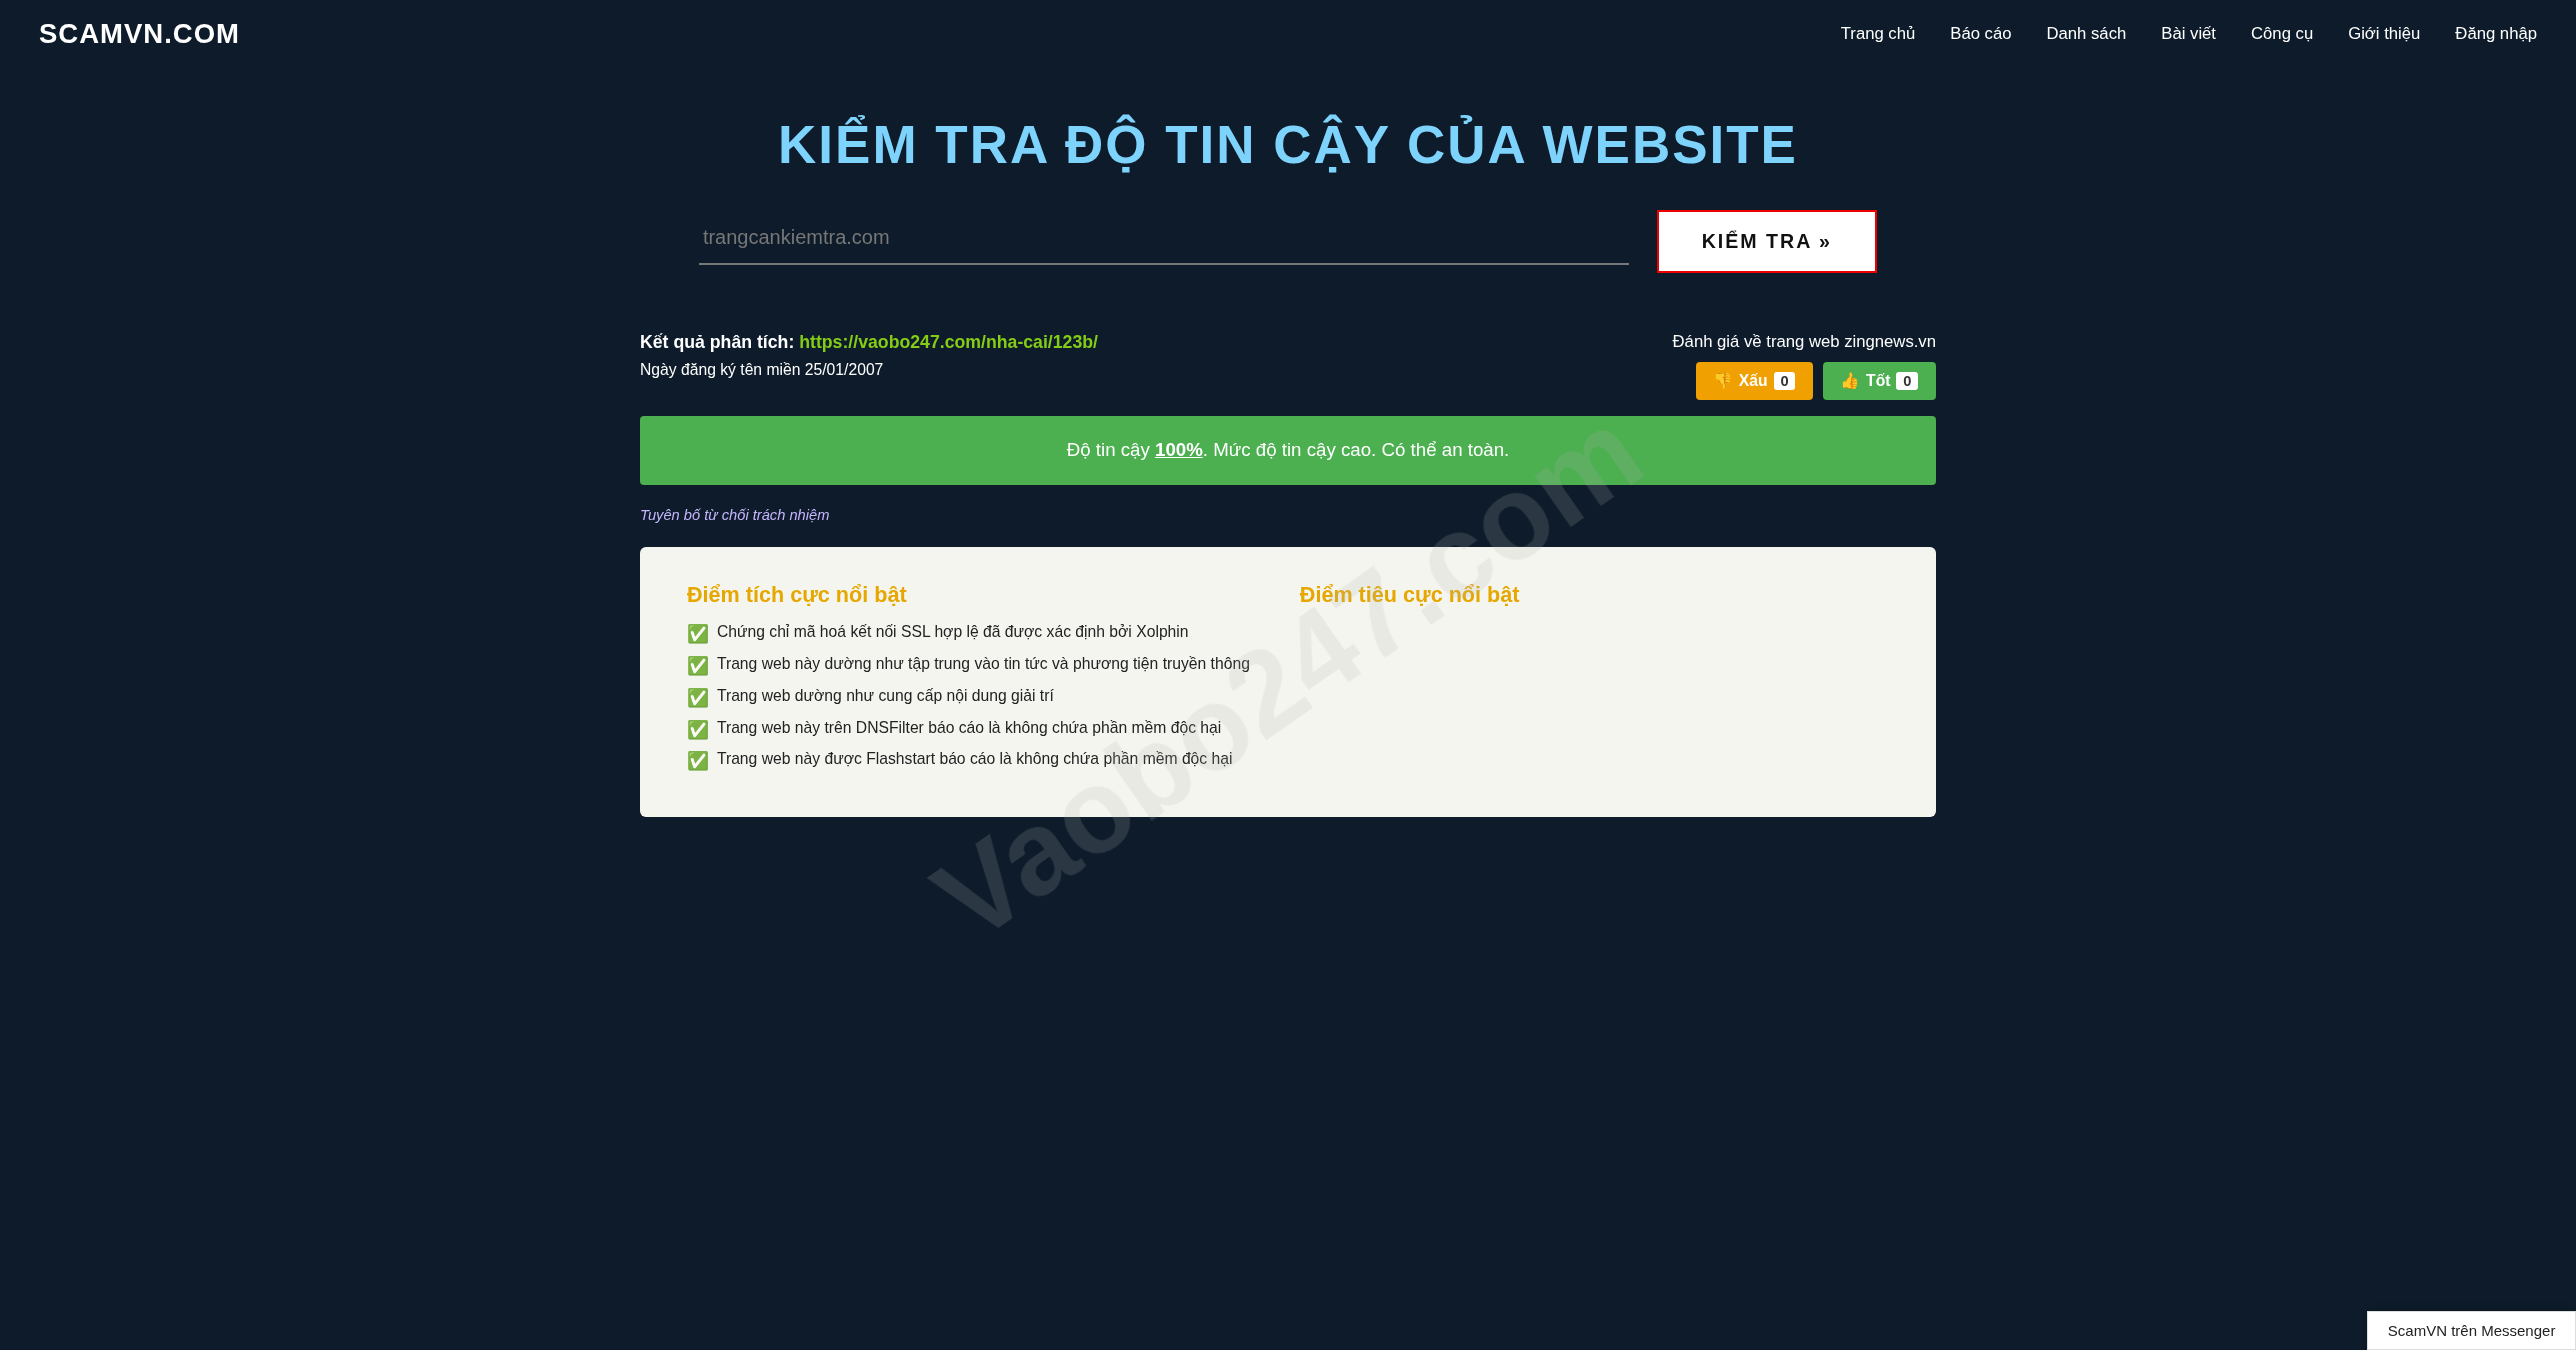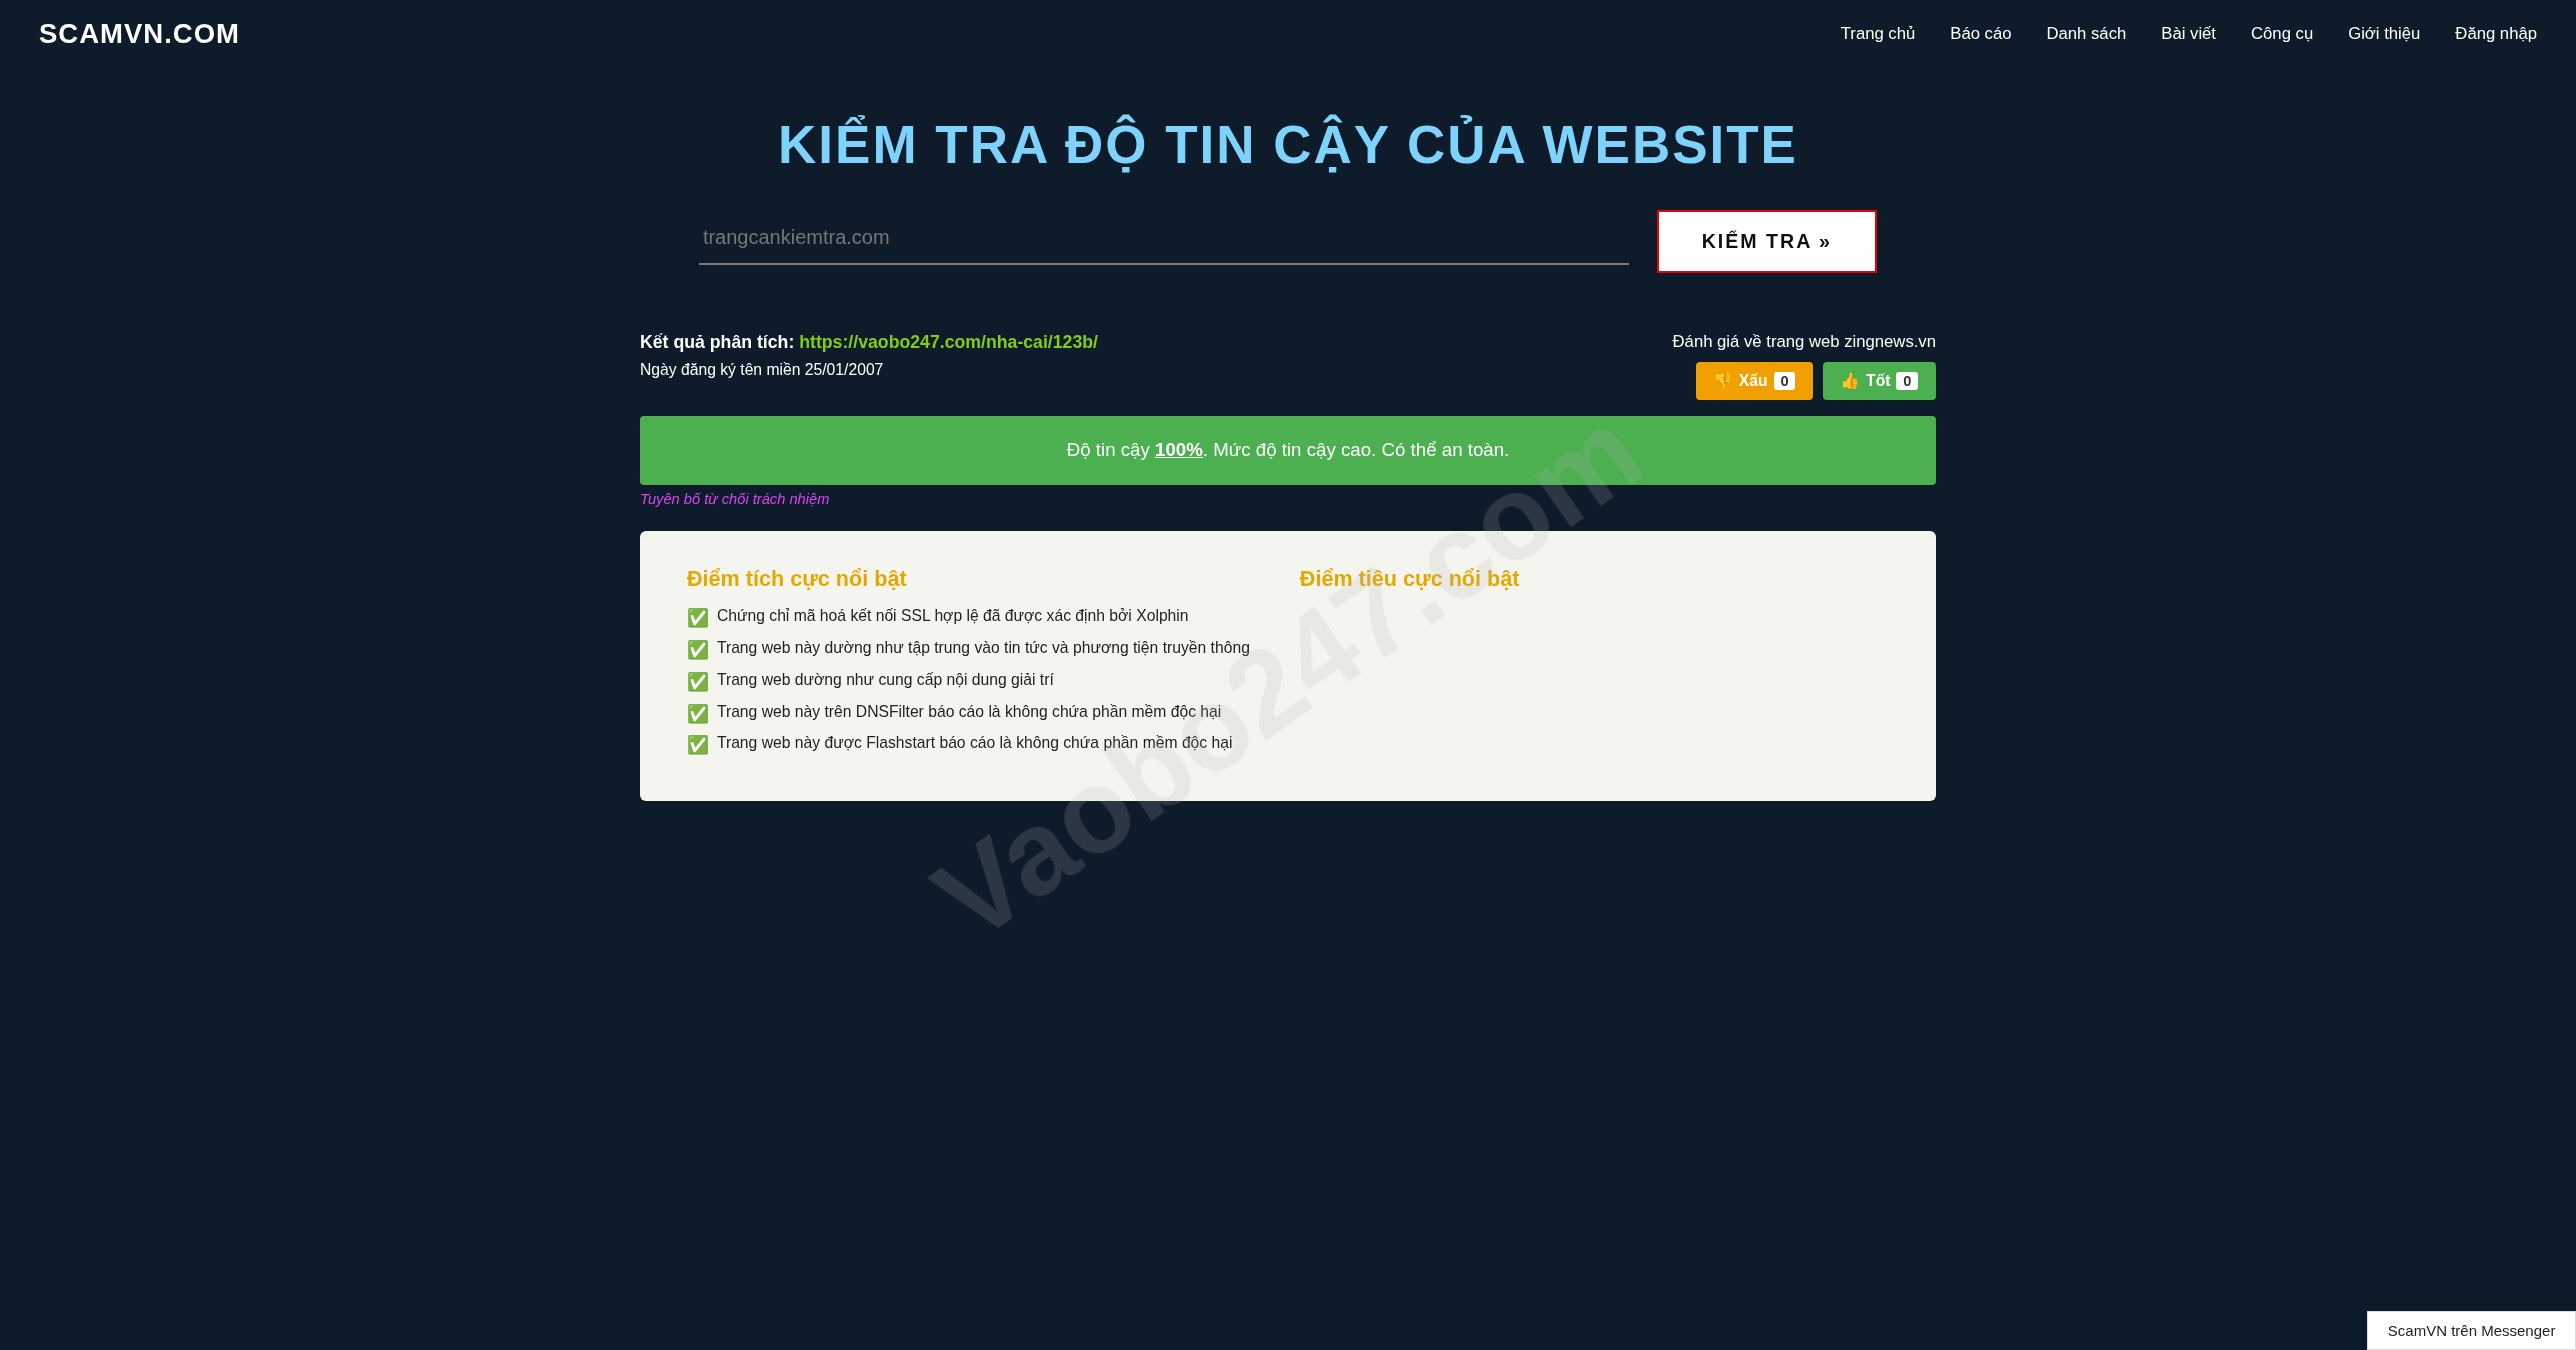--- a/index.html
+++ b/index.html
@@ -168,23 +168,23 @@
       background: #4caf50;
       border-radius: 3.9px;
       padding: 23.6px 19.6px;
       text-align: center;
       margin-top: 15.7px;
       font-size: 18.7px;
       color: #fff;
     }
     .trust-bar u { font-weight: bold; }
     .disclaimer {
-      color: #d946ef;
+      color: #c4b5fd;
       font-size: 14.7px;
-      margin-top: 6px;
+      margin-top: 22px;
       font-style: italic;
     }
 
     
     .analysis-card {
       background: #f5f5f0;
       border-radius: 5.9px;
       margin-top: 23.6px;
       padding: 35px 47px;
       color: #222;

